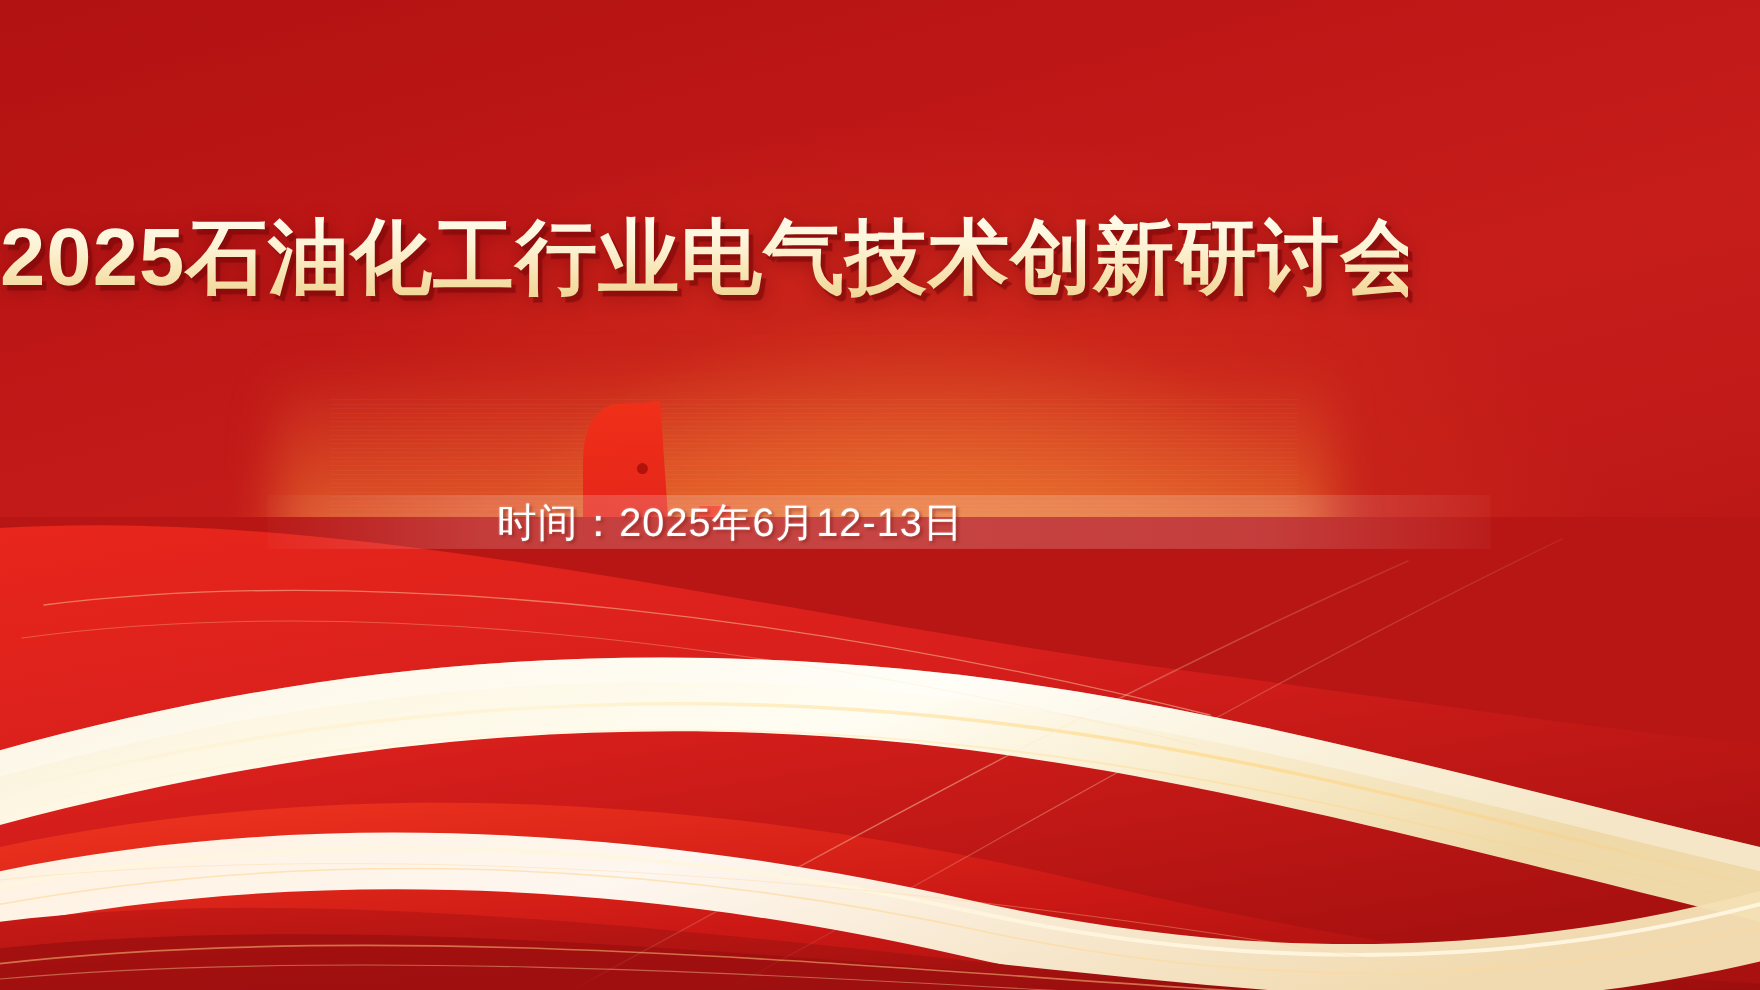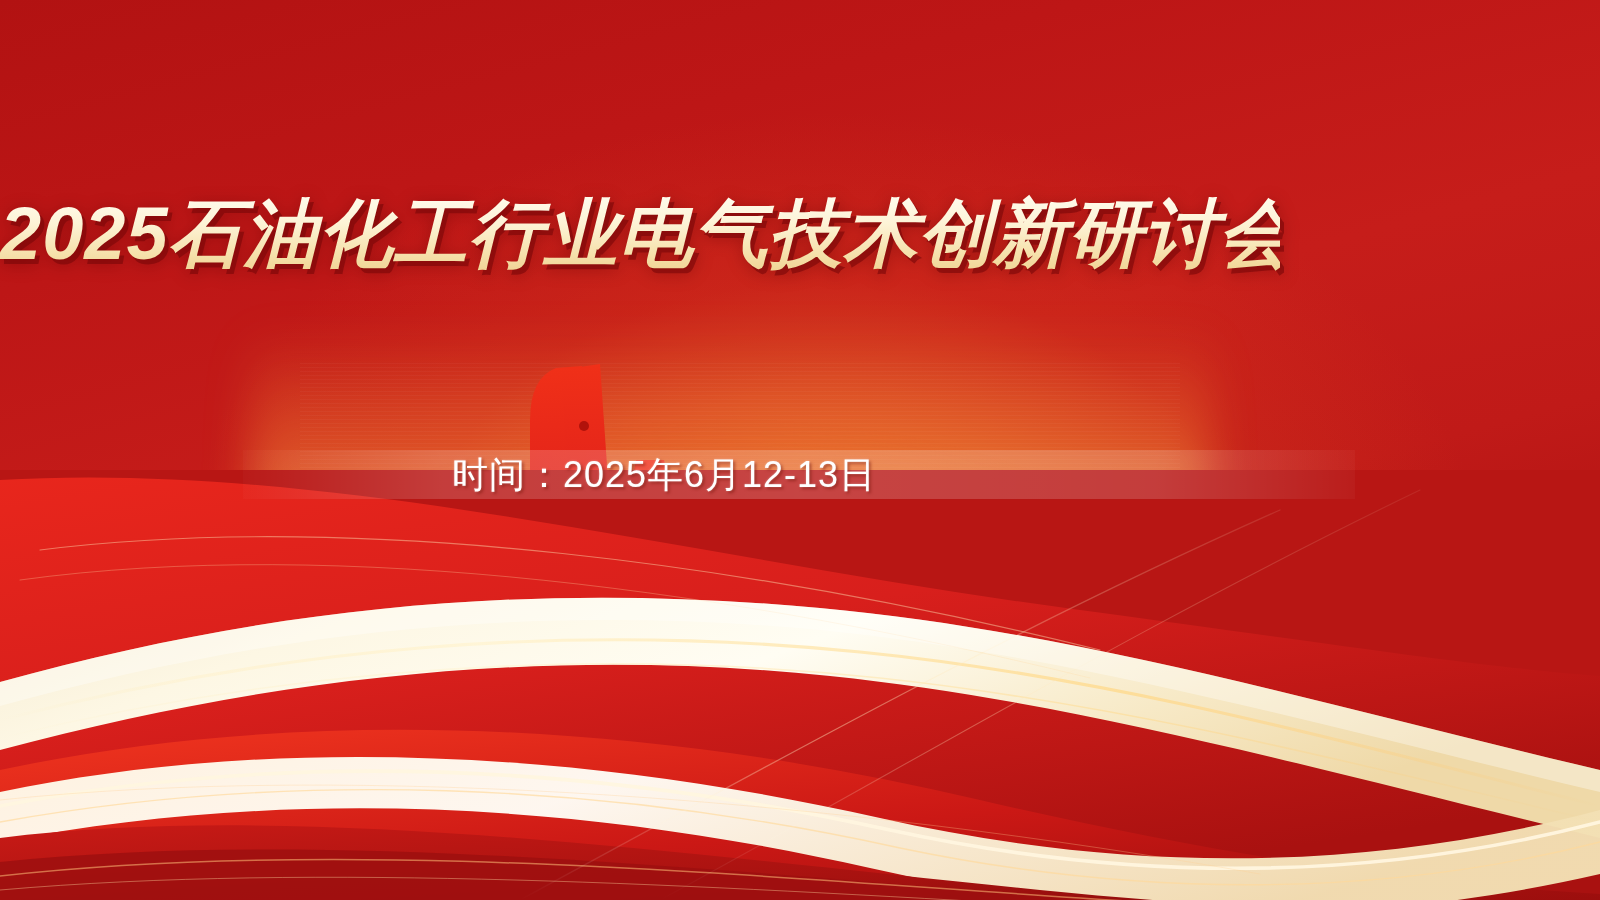--- a/index.html
+++ b/index.html
@@ -59,21 +59,21 @@
             mask-image:radial-gradient(ellipse 280px 30px at 50% 50%, #000 20%, transparent 80%);
   }
 
   
   .waves { position:absolute; left:0; bottom:0; width:1600px; height:430px; }
   .waves svg { width:100%; height:100%; display:block; }
 
   
   .title-block {
     position:absolute; left:0; top:190px; width:1280px;
-    text-align:center; z-index:8;font-style:italic;
+    text-align:center; z-index:8;
   }
   .title-line {
     font-size:74px;
     font-weight:bold;
     line-height:88px;
     letter-spacing:1px;
     background:linear-gradient(180deg,#fffdf2 0%,#fdf3d6 38%,#f6e1ac 72%,#eecf8c 100%);
     -webkit-background-clip:text;
             background-clip:text;
     color:transparent;

